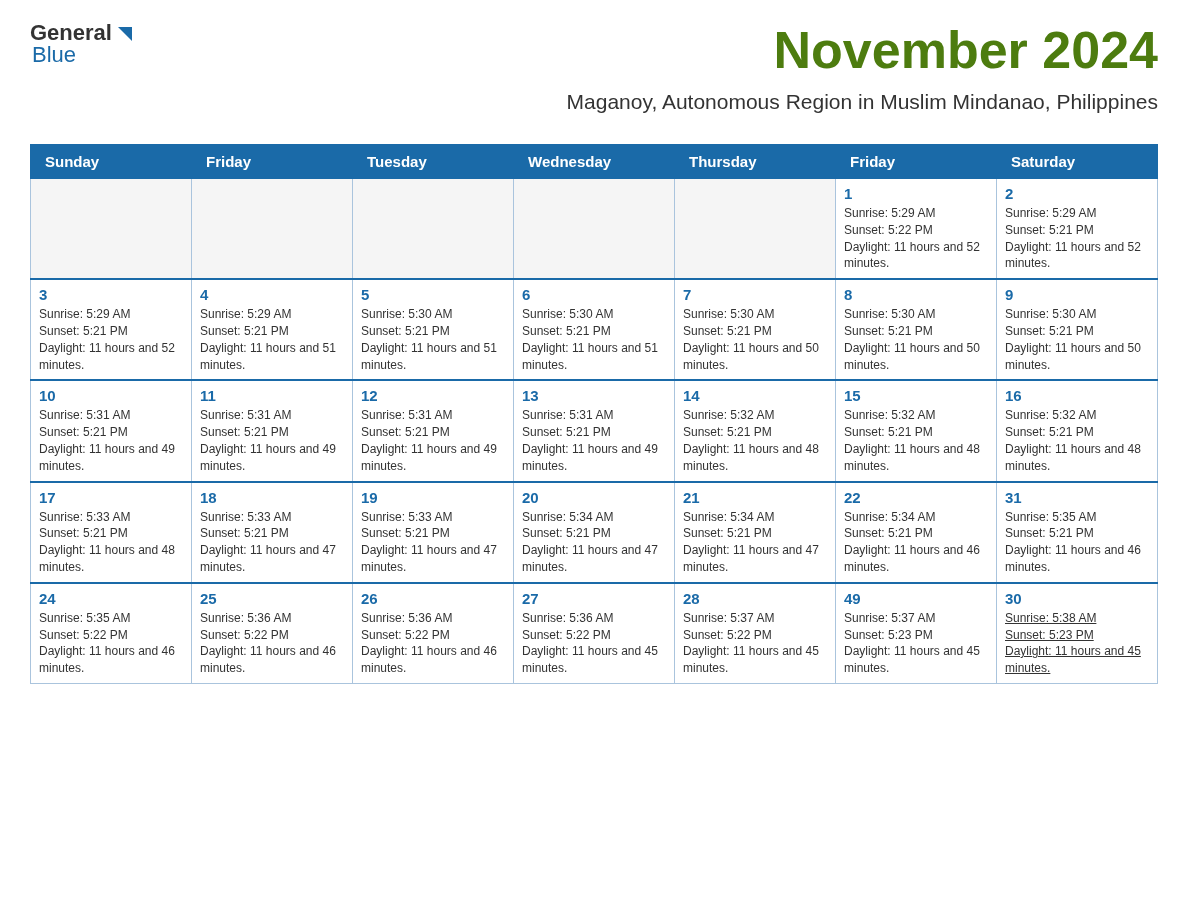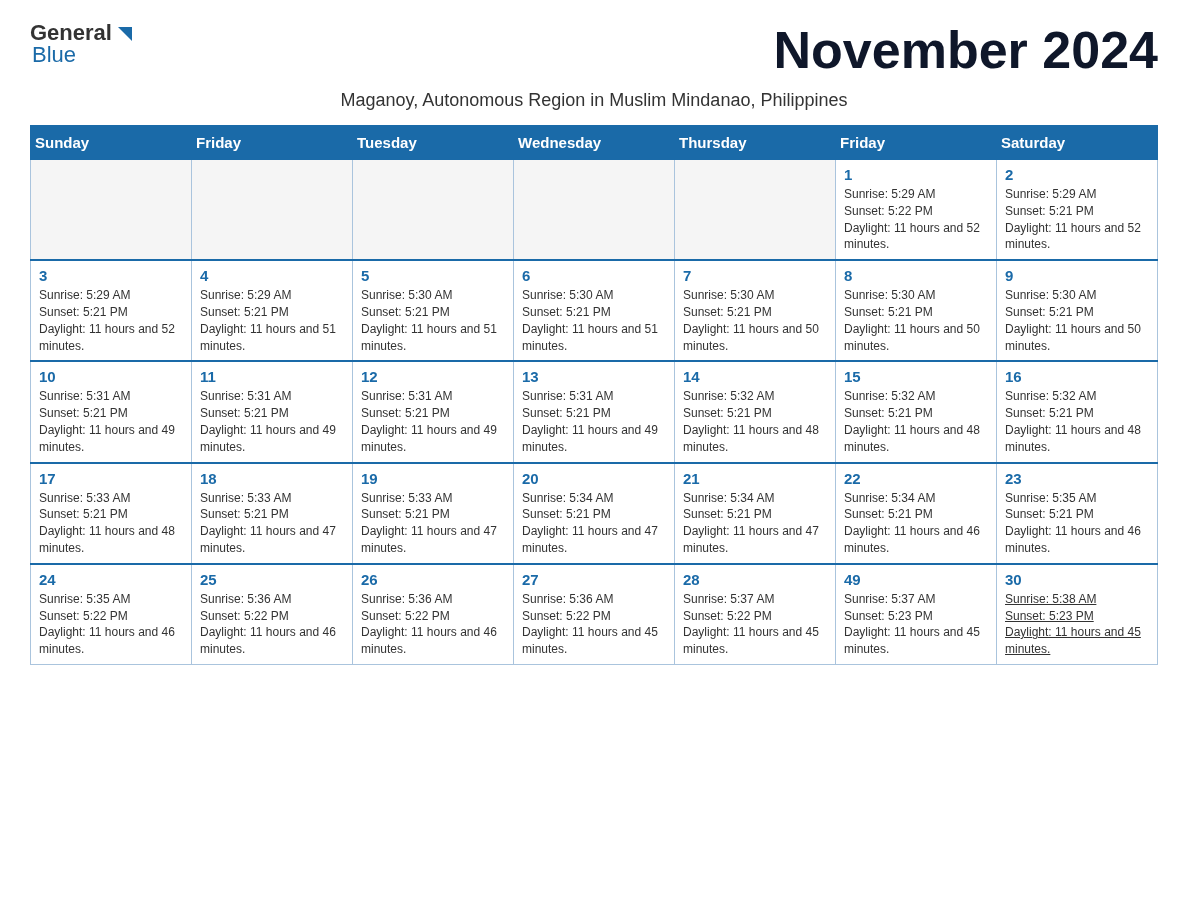--- a/index.html
+++ b/index.html
@@ -27,39 +27,39 @@
       color: #333;
     }
     .logo-text-blue {
       font-size: 22px;
       font-weight: normal;
       color: #1a6aa8;
     }
     .month-title {
       font-size: 52px;
       font-weight: bold;
-      color: #0f172a;
+      color: #4d7c0f;
       text-align: right;
     }
     .subtitle {
-      text-align: center;
-      font-size: 18px;
+      text-align: right;
+      font-size: 21px;
       color: #333;
-      margin-bottom: 14px;
+      margin-bottom: 30px;
     }
     .calendar {
       width: 100%;
       border-collapse: collapse;
     }
     .calendar th {
       background-color: #1a6aa8;
       color: #fff;
       font-size: 15px;
       font-weight: bold;
-      padding: 8px 4px;
+      padding: 8px 14px;
       border: 1px solid #1a6aa8;
       text-align: left;
     }
     .calendar td {
       border: 1px solid #aac4dd;
       vertical-align: top;
       padding: 6px 8px;
       width: 14.28%;
       min-height: 100px;
       font-size: 12.5px;
@@ -255,21 +255,21 @@
 Sunset: 5:21 PM
 Daylight: 11 hours and 47 minutes.</div>
         </td>
         <td>
           <span class="day-number">22</span>
           <div class="day-info" style="white-space: pre-line;">Sunrise: 5:34 AM
 Sunset: 5:21 PM
 Daylight: 11 hours and 46 minutes.</div>
         </td>
         <td>
-          <span class="day-number">23</span>
+          <span class="day-number">31</span>
           <div class="day-info" style="white-space: pre-line;">Sunrise: 5:35 AM
 Sunset: 5:21 PM
 Daylight: 11 hours and 46 minutes.</div>
         </td>
       </tr>
       <tr class="row-divider">
         <td>
           <span class="day-number">24</span>
           <div class="day-info" style="white-space: pre-line;">Sunrise: 5:35 AM
 Sunset: 5:22 PM

